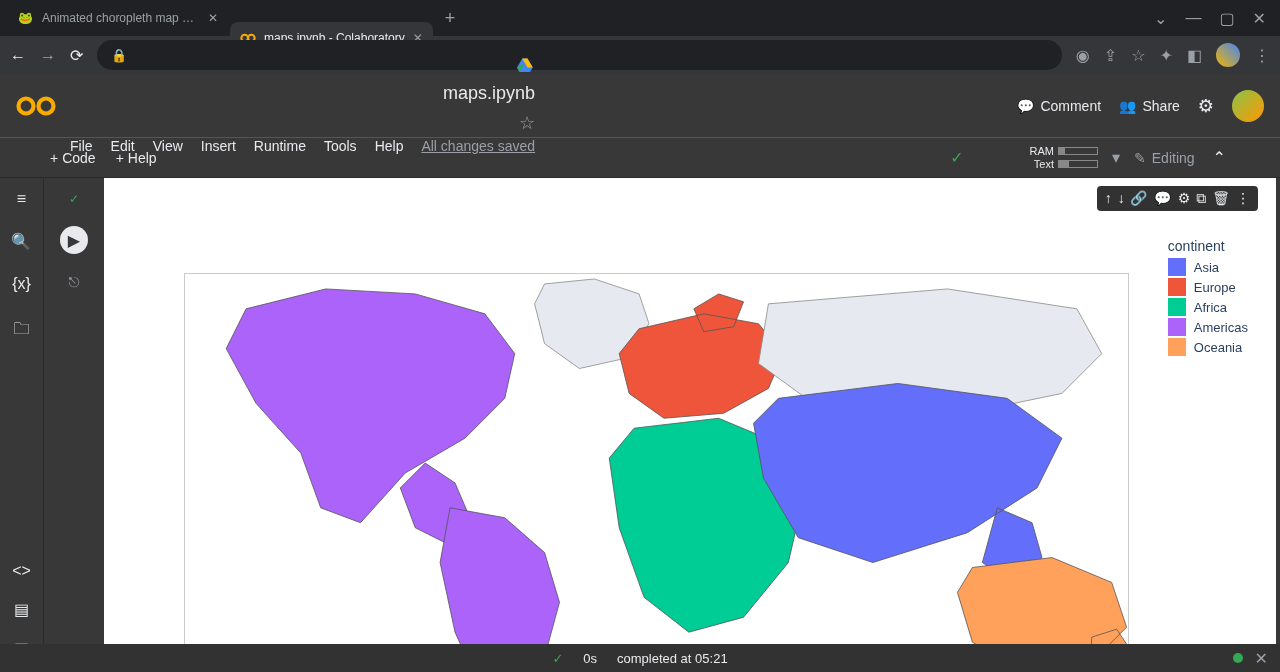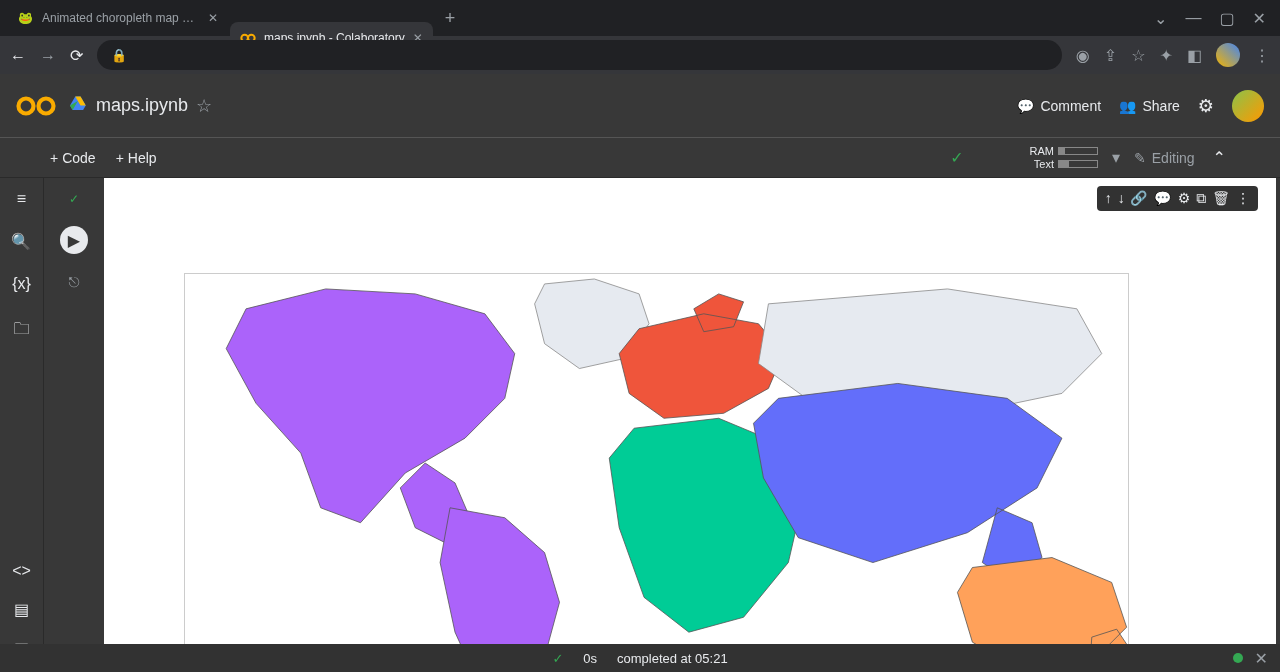--- a/index.html
+++ b/index.html
@@ -19,21 +19,21 @@
 .nav-btn { color: #9aa0a6; font-size: 16px; }
 .nav-btn.enabled { color: #e8eaed; }
 .url-field { flex: 1; background: #202124; border-radius: 20px; height: 30px; display: flex; align-items: center; padding: 0 14px; font-size: 13px; color: #9aa0a6; gap: 10px; }
 .url-icons { display: flex; gap: 14px; color: #9aa0a6; align-items: center; }
 .avatar-chrome { width: 24px; height: 24px; border-radius: 50%; background: linear-gradient(45deg,#f4b400,#4285f4); }
 
 
 .colab-header { height: 64px; background: #383838; display: flex; align-items: center; padding: 0 16px; border-bottom: 1px solid #555; }
 .colab-logo { width: 40px; height: 26px; margin-right: 14px; }
 .doc-area { display: flex; flex-direction: column; gap: 2px; }
-.doc-title-row { display: flex; align-items: flex-start; gap: 8px; }
+.doc-title-row { display: flex; align-items: flex-end; gap: 8px; flex-direction: column; }
 .drive-icon { width: 18px; height: 18px; }
 .doc-title { font-size: 18px; color: #e8eaed; }
 .star { color: #9aa0a6; font-size: 18px; }
 .menu-row { display: flex; gap: 18px; font-size: 14px; color: #e8eaed; margin-top: 2px; }
 .menu-item { cursor: pointer; }
 .saved-text { color: #9aa0a6; text-decoration: underline; }
 .header-right { margin-left: auto; display: flex; align-items: center; gap: 18px; }
 .header-btn { display: flex; align-items: center; gap: 6px; color: #e8eaed; font-size: 14px; }
 .gear { color: #e8eaed; font-size: 18px; }
 .avatar-colab { width: 32px; height: 32px; border-radius: 50%; background: linear-gradient(135deg,#8bc34a,#ff9800); }
@@ -135,20 +135,30 @@
   <div class="doc-area">
     <div class="doc-title-row">
       <svg class="drive-icon" viewBox="0 0 24 24">
           <path d="M7 2l-7 12 3.5 6h14l3.5-6-7-12z" fill="#4285f4"></path>
           <path d="M7 2l7 12h7l-7-12z" fill="#fbbc04"></path>
           <path d="M0 14l3.5 6 7-12z" fill="#34a853"></path>
         </svg>
       <span class="doc-title">maps.ipynb</span>
       <span class="star">☆</span>
     </div>
+    <div class="menu-row">
+      <span class="menu-item">File</span>
+      <span class="menu-item">Edit</span>
+      <span class="menu-item">View</span>
+      <span class="menu-item">Insert</span>
+      <span class="menu-item">Runtime</span>
+      <span class="menu-item">Tools</span>
+      <span class="menu-item">Help</span>
+      <span class="saved-text">All changes saved</span>
+    </div>
   </div>
   <div class="header-right">
     <div class="header-btn">
       <span>💬</span>
       <span>Comment</span>
     </div>
     <div class="header-btn">
       <span>👥</span>
       <span>Share</span>
     </div>
@@ -216,20 +226,43 @@
         <span class="cell-tool-icon">↑</span>
         <span class="cell-tool-icon">↓</span>
         <span class="cell-tool-icon">🔗</span>
         <span class="cell-tool-icon">💬</span>
         <span class="cell-tool-icon">⚙</span>
         <span class="cell-tool-icon">⧉</span>
         <span class="cell-tool-icon">🗑</span>
         <span class="cell-tool-icon">⋮</span>
       </div>
 
+      <div class="legend">
+        <div class="legend-title">continent</div>
+        <div class="legend-item">
+            <div class="legend-swatch" style="background:#636efa"></div>
+            <span>Asia</span>
+          </div>
+        <div class="legend-item">
+            <div class="legend-swatch" style="background:#ef553b"></div>
+            <span>Europe</span>
+          </div>
+        <div class="legend-item">
+            <div class="legend-swatch" style="background:#00cc96"></div>
+            <span>Africa</span>
+          </div>
+        <div class="legend-item">
+            <div class="legend-swatch" style="background:#ab63fa"></div>
+            <span>Americas</span>
+          </div>
+        <div class="legend-item">
+            <div class="legend-swatch" style="background:#ffa15a"></div>
+            <span>Oceania</span>
+          </div>
+      </div>
 
       <div class="map-container">
         <svg class="map-svg" viewBox="0 0 945 395">
 
           <path d="M360 10 l50 -5 l45 15 l10 30 l-25 35 l-45 10 l-35 -25 l-10 -40 z" fill="#e6eaf0" stroke="#888" stroke-width="0.8"></path>
 
           <path d="M60 35 l80 -20 l90 5 l70 20 l30 40 l-10 45 l-40 40 l-60 35 l-45 50 l-40 -15 l-20 -55 l-45 -50 l-30 -55 z M240 190 l30 20 l15 35 l-25 25 l-30 -15 l-15 -40 z" fill="#ab63fa" stroke="#555" stroke-width="0.8"></path>
 
           <path d="M265 235 l55 10 l40 35 l15 50 l-15 55 l-35 40 l-30 -10 l-25 -55 l-15 -70 z" fill="#ab63fa" stroke="#555" stroke-width="0.8"></path>
 

